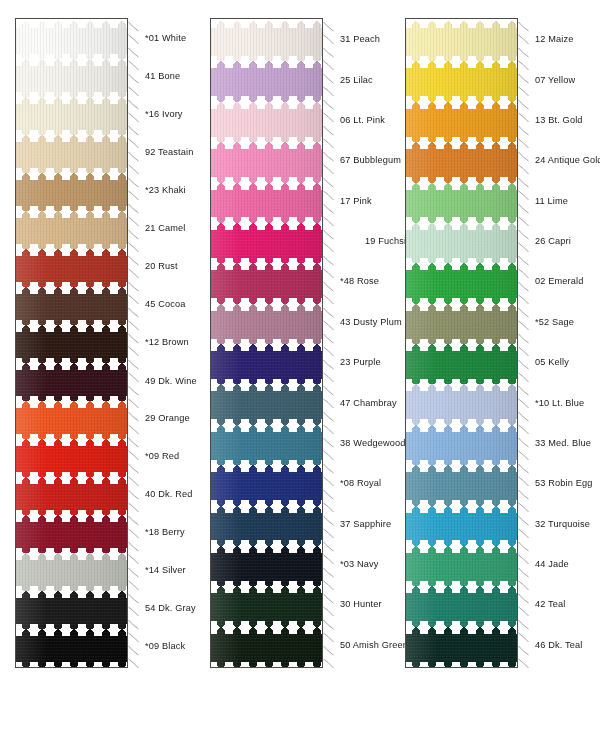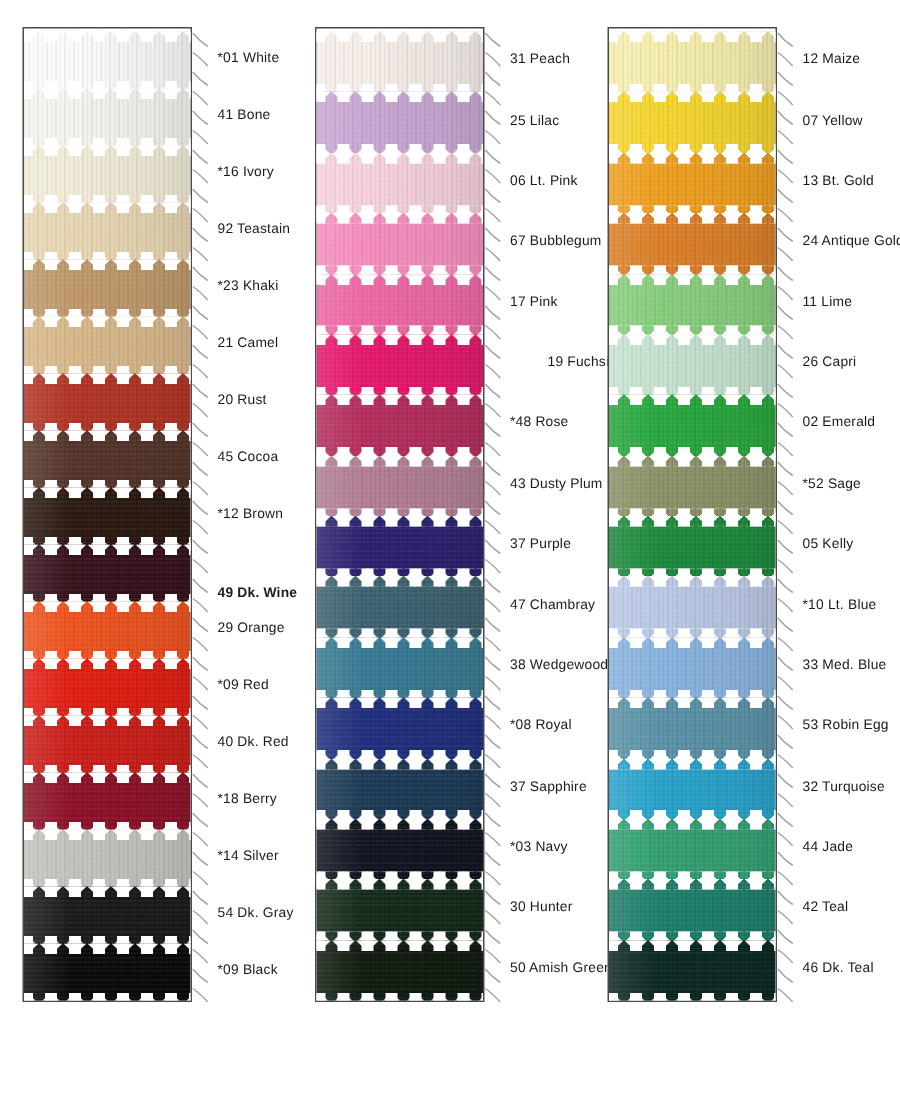--- a/index.html
+++ b/index.html
@@ -372,21 +372,21 @@
       <div class="labels">
           <div class="label" style="top: 15px;">*01 White</div>
           <div class="label" style="top: 53px;">41 Bone</div>
           <div class="label" style="top: 91px;">*16 Ivory</div>
           <div class="label" style="top: 129px;">92 Teastain</div>
           <div class="label" style="top: 167px;">*23 Khaki</div>
           <div class="label" style="top: 205px;">21 Camel</div>
           <div class="label" style="top: 243px;">20 Rust</div>
           <div class="label" style="top: 281px;">45 Cocoa</div>
           <div class="label" style="top: 319px;">*12 Brown</div>
-          <div class="label" style="top: 372px; font-weight: bold;">49 Dk. Wine</div>
+          <div class="label" style="top: 358px;">49 Dk. Wine</div>
           <div class="label" style="top: 395px;">29 Orange</div>
           <div class="label" style="top: 433px;">*09 Red</div>
           <div class="label" style="top: 471px;">40 Dk. Red</div>
           <div class="label" style="top: 509px;">*18 Berry</div>
           <div class="label" style="top: 547px;">*14 Silver</div>
           <div class="label" style="top: 585px;">54 Dk. Gray</div>
           <div class="label" style="top: 623px;">*09 Black</div>
         </div>
     </div>
 
@@ -561,21 +561,21 @@
         </svg>
       <div class="labels">
           <div class="label" style="top: 16.19px;">31 Peach</div>
           <div class="label" style="top: 56.56px;">25 Lilac</div>
           <div class="label" style="top: 96.94px;">06 Lt. Pink</div>
           <div class="label" style="top: 137.31px;">67 Bubblegum</div>
           <div class="label" style="top: 177.69px;">17 Pink</div>
           <div class="label" style="top: 218.06px; margin-left: 25px;">19 Fuchsia</div>
           <div class="label" style="top: 258.44px;">*48 Rose</div>
           <div class="label" style="top: 298.81px;">43 Dusty Plum</div>
-          <div class="label" style="top: 339.19px;">37 Purple</div>
+          <div class="label" style="top: 339.19px;">23 Purple</div>
           <div class="label" style="top: 379.56px;">47 Chambray</div>
           <div class="label" style="top: 419.94px;">38 Wedgewood</div>
           <div class="label" style="top: 460.31px;">*08 Royal</div>
           <div class="label" style="top: 500.69px;">37 Sapphire</div>
           <div class="label" style="top: 541.06px;">*03 Navy</div>
           <div class="label" style="top: 581.44px;">30 Hunter</div>
           <div class="label" style="top: 621.81px;">50 Amish Green</div>
         </div>
     </div>
 

